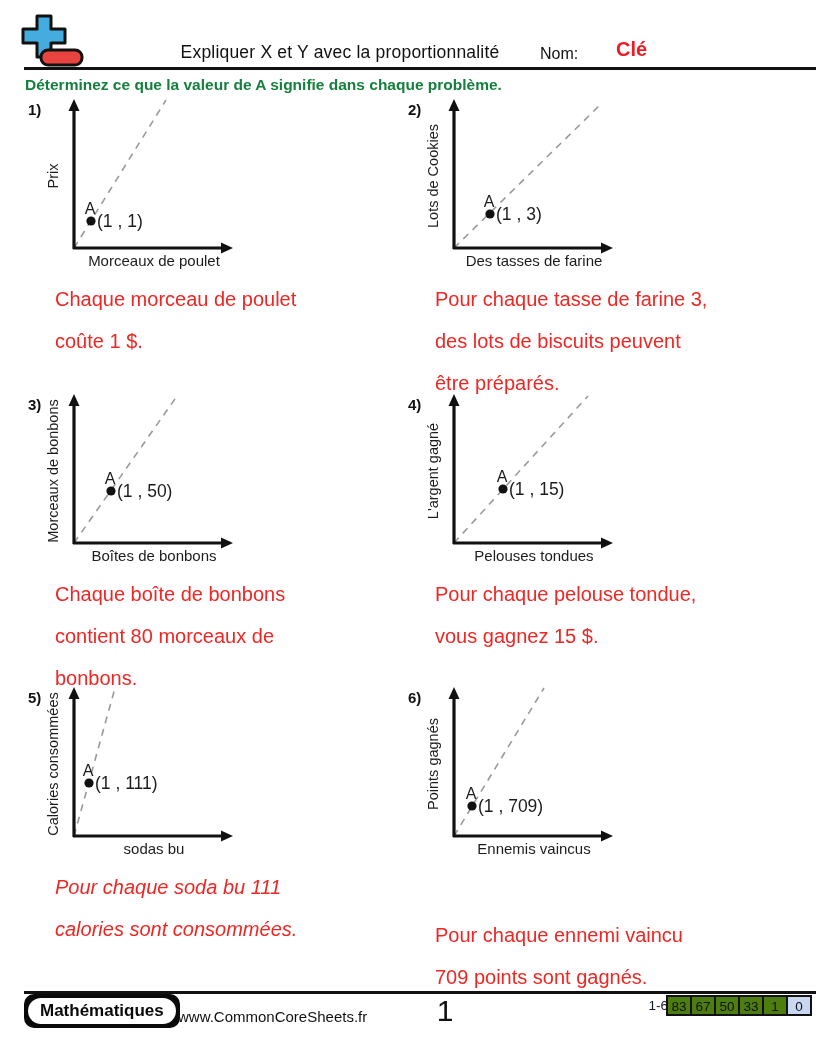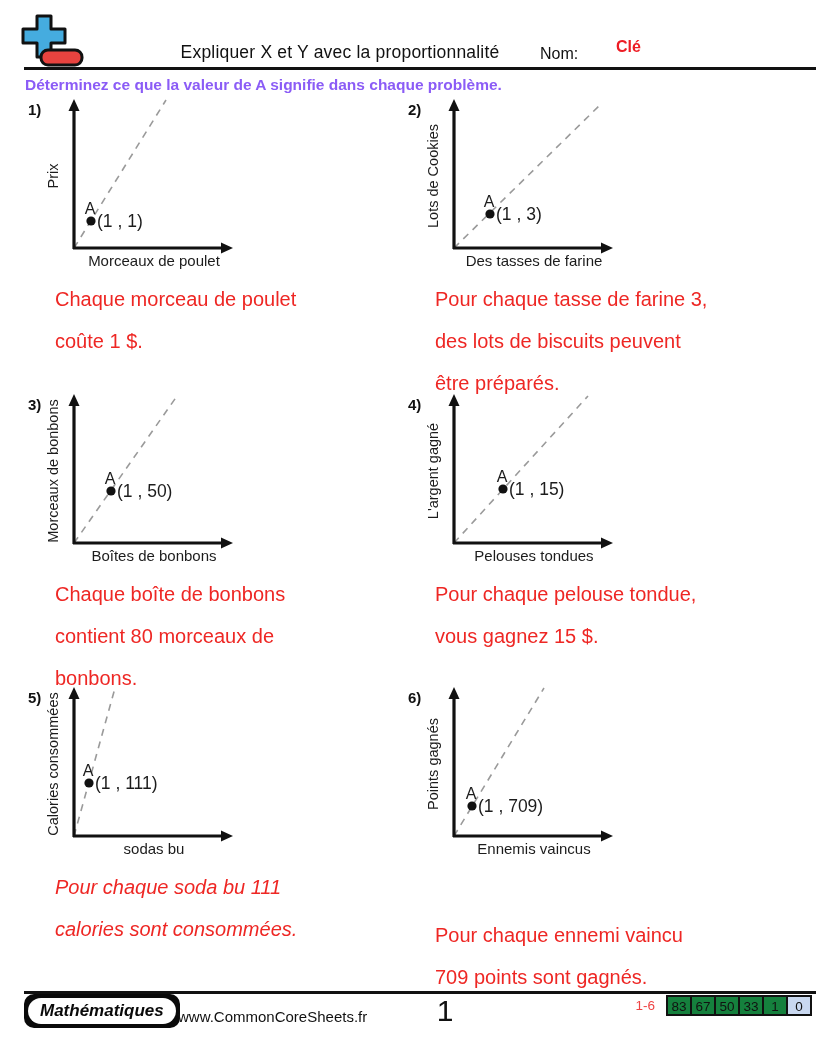--- a/index.html
+++ b/index.html
@@ -8,24 +8,24 @@
     position:relative; width:816px; height:1056px; margin:0 auto;
     background:#ffffff; color:#1a1a1a; overflow:hidden;padding-left:20px;
   }
   
   .logo { position:absolute; left:20px; top:13px; }
   .page-title {
     position:absolute; left:120px; top:42px; width:440px; text-align:center;
     font-size:17.5px; font-weight:500; letter-spacing:0.2px; color:#111;
   }
   .name-label { position:absolute; left:540px; top:45px; font-size:16px; color:#111; }
-  .name-value { position:absolute; left:616px; top:38px; font-size:16px; font-weight:bold; }
+  .name-value { position:absolute; left:616px; top:38px; font-size:20px; font-weight:bold; }
   .header-rule { position:absolute; left:24px; right:0; top:67px; height:3px; background:#111; }
   .instruction {
-    position:absolute; left:25px; top:76px; font-size:15.5px; font-weight:bold; color:#8b5cf6;text-align:right;
+    position:absolute; left:25px; top:76px; font-size:15.5px; font-weight:bold; color:#15803d;text-align:right;
   }
   
   .problem { position:absolute; width:372px; }
   .p0 { left:28px;  top:98px;  }
   .p1 { left:408px; top:98px;  }
   .p2 { left:28px;  top:393px; }
   .p3 { left:408px; top:393px; }
   .p4 { left:28px;  top:686px; }
   .p5 { left:408px; top:686px; }
   .problem-number { position:absolute; left:0; top:3px; font-size:15px; font-weight:bold; color:#111; }
@@ -36,32 +36,32 @@
   }
   svg text { font-family:"Liberation Sans", sans-serif; fill:#1c1c1c; }
   
   .footer-rule { position:absolute; left:24px; right:0; top:991px; height:3px; background:#111; }
   .subject-badge {
     position:absolute; left:24px; top:994px; background:#0a0a0a;
     border-radius:10px; padding:4px;
   }
   .subject-badge-inner {
     background:#ffffff; border-radius:14px; padding:3px 12px;
-    font-size:17px; font-weight:bold; color:#0a0a0a; white-space:nowrap;font-style:italic;
+    font-size:17px; font-weight:bold; color:#0a0a0a; white-space:nowrap;
   }
   .site-url { position:absolute; left:178px; top:1008px; font-size:15px; color:#111; }
   .page-number {
     position:absolute; left:400px; top:994px; width:90px; text-align:center;
     font-size:30px; font-weight:400; color:#111;
   }
   .score-strip { position:absolute; right:4px; top:995px; display:flex; align-items:center; }
-  .score-range { font-size:13.5px; color:#ef4444; margin-right:13px; }
+  .score-range { font-size:13.5px; color:#0f172a; }
   .score-cell {
     display:inline-block; width:26px; height:21px; line-height:19px; text-align:center;
-    font-size:13.5px; color:#111; border:2px solid #111; margin-left:-2px; background:#15803d;
+    font-size:13.5px; color:#111; border:2px solid #111; margin-left:-2px; background:#4d7c0f;
   }
 </style>
 </head>
 <body>
 
 <div class="page">
 
   <svg class="logo" width="64" height="56" viewBox="0 0 64 56" aria-hidden="true">
     <path id="logo-plus" d="M17 3 L31 3 L31 16 L45 16 L45 30 L31 30 L31 44 L17 44 L17 30 L3 30 L3 16 L17 16 Z" stroke-width="3" stroke-linejoin="round" fill="#45ACDF" stroke="#111111"></path>
     <rect id="logo-minus" x="21" y="37" width="41" height="15" rx="7" stroke-width="3" fill="#E8433F" stroke="#111111"></rect>

